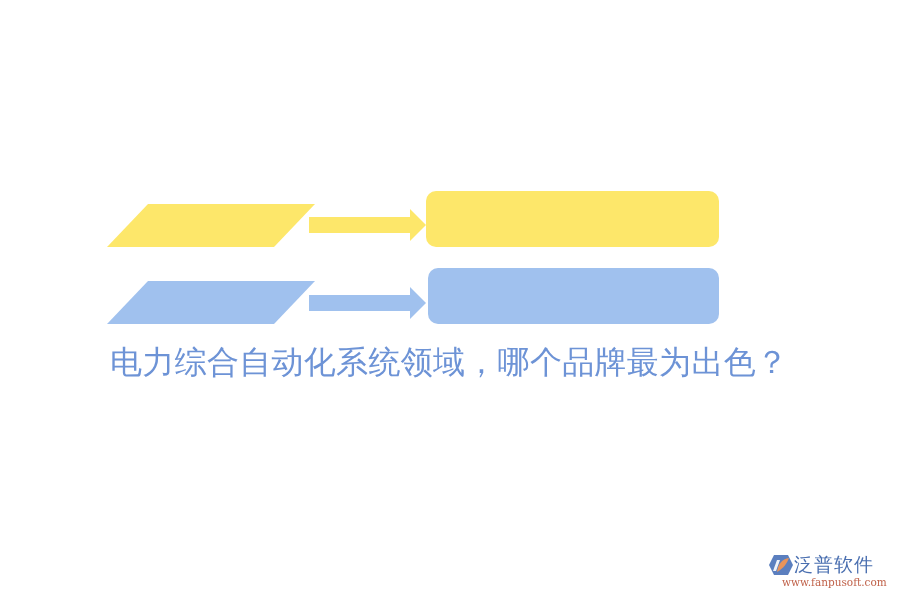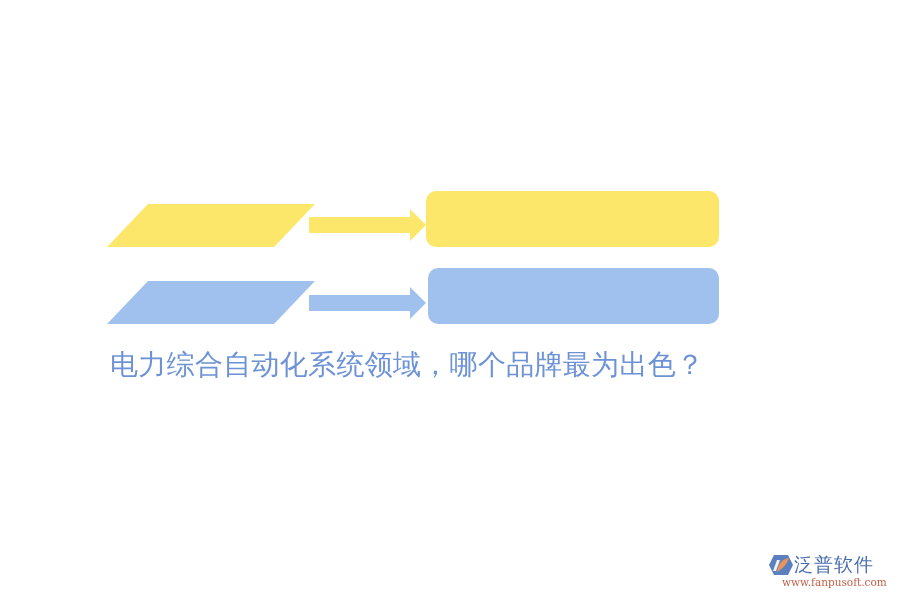--- a/index.html
+++ b/index.html
@@ -3,22 +3,22 @@
   <meta charset="utf-8">
   <style>
     html, body { margin: 0; padding: 0; }
     body {
       width: 900px; height: 600px; background: #ffffff; position: relative; overflow: hidden;
       font-family: "DejaVu Sans", sans-serif;
     }
     .shape { position: absolute; }
     .title {
       position: absolute; left: 110px; top: 349px;
-      font-size: 28px; line-height: 32px; color: #6d93d6; letter-spacing: 0.3px;
-      font-family: Liberation Sans, sans-serif; white-space: nowrap;
+      font-size: 32px; line-height: 32px; color: #6d93d6; letter-spacing: 0.3px;
+      font-family: Liberation Mono, monospace; white-space: nowrap;
     }
     .logo { position: absolute; left: 768px; top: 552px; width: 126px; height: 40px; }
     .logo-name {
       position: absolute; left: 26px; top: 0px; font-size: 19px; line-height: 24px;
       color: #4a6fb0; font-family: "DejaVu Sans", sans-serif; letter-spacing: 1px; white-space: nowrap;
     }
     .logo-url {
       position: absolute; left: 14px; top: 24px; font-size: 10.5px; line-height: 12px;
       color: #c0624a; font-family: "DejaVu Serif", serif; white-space: nowrap;
     }

